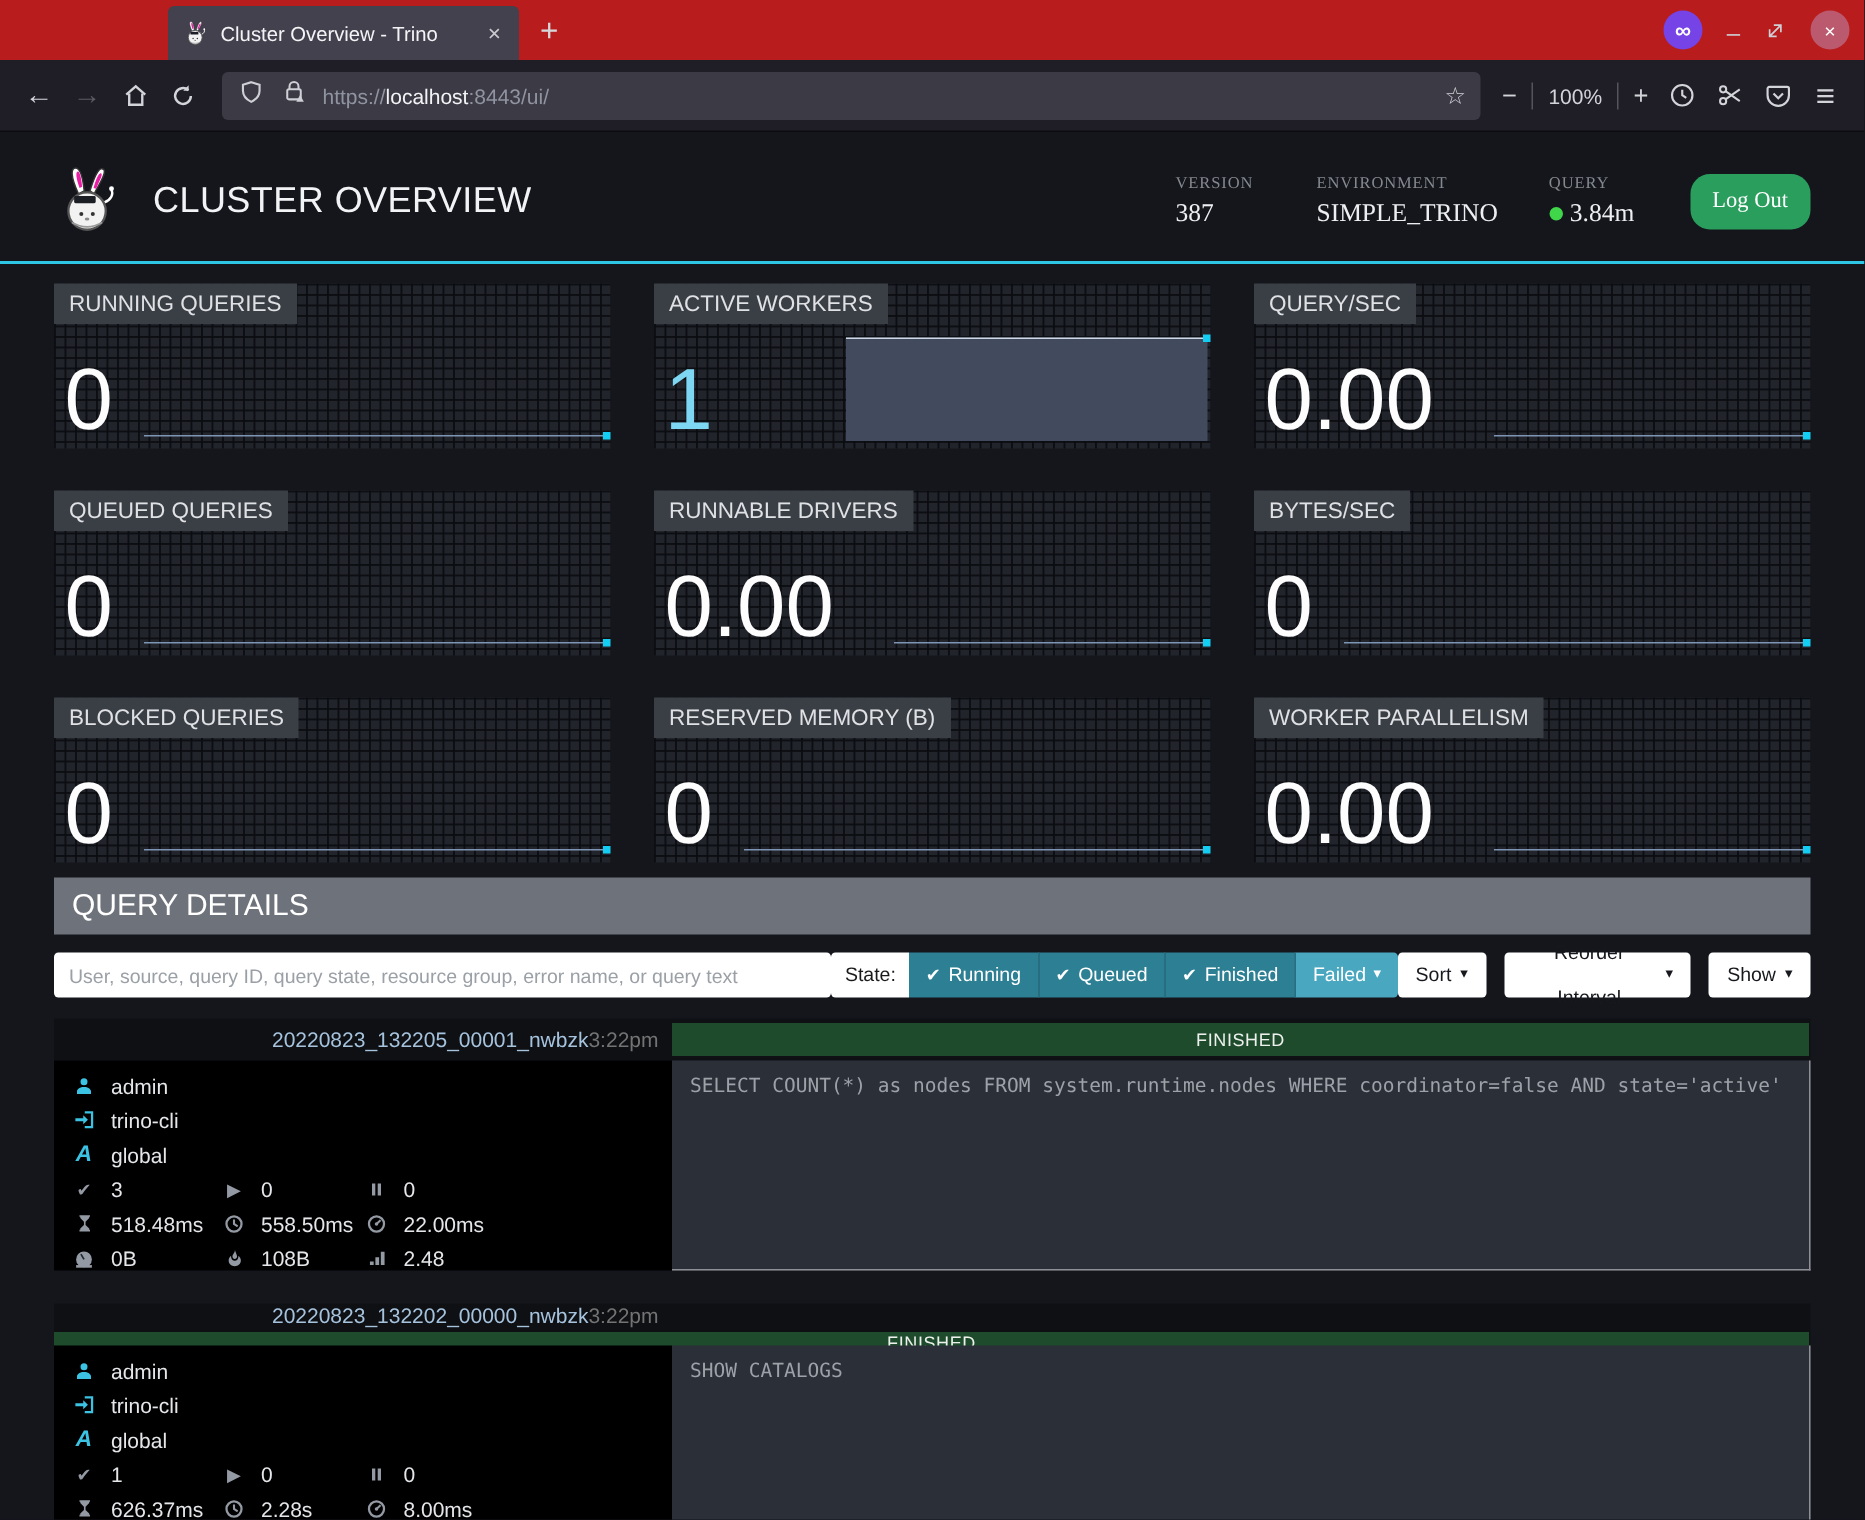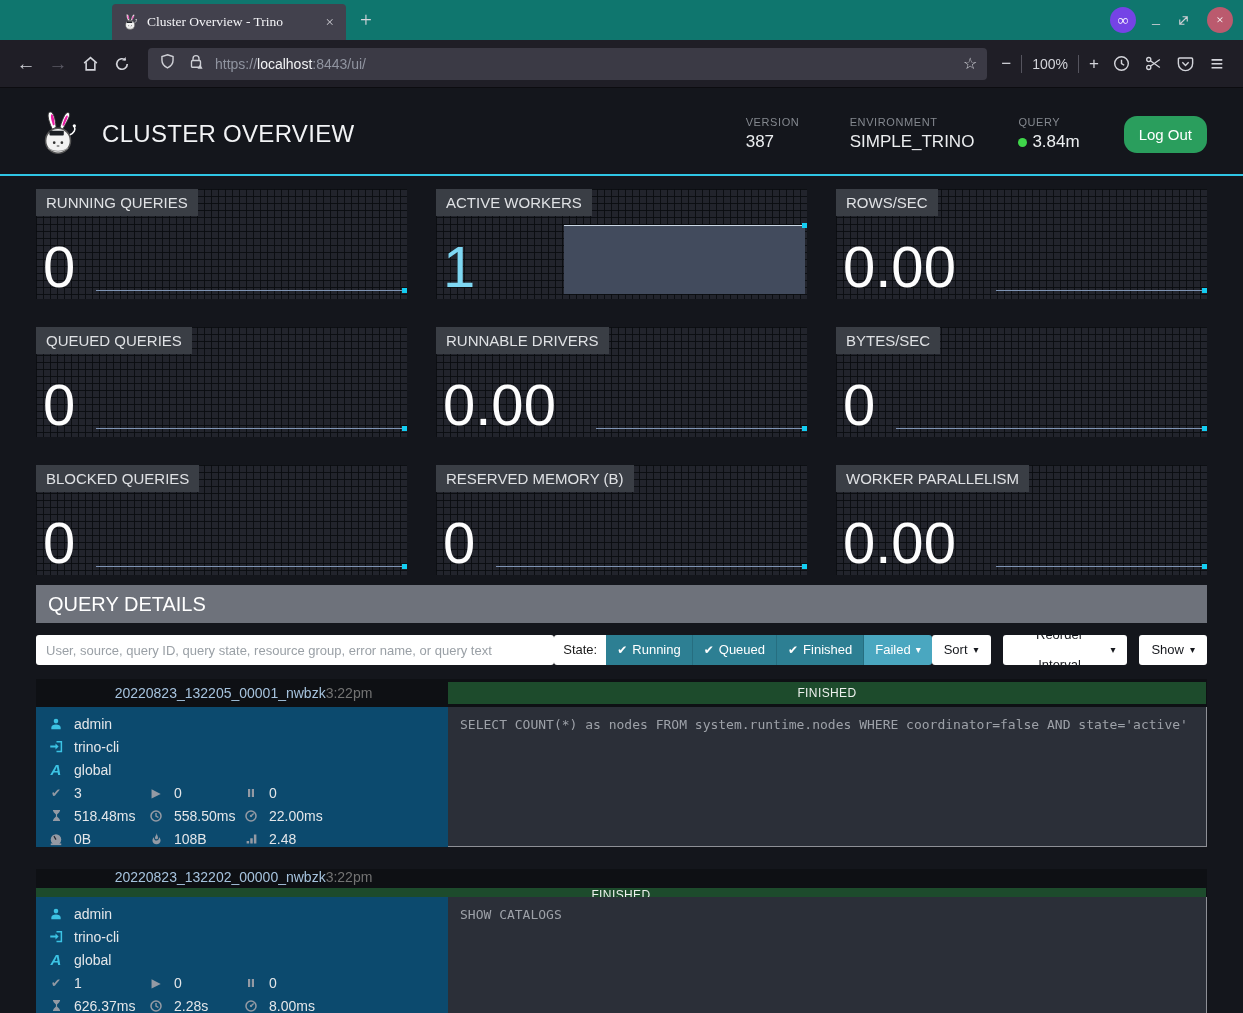--- a/index.html
+++ b/index.html
@@ -1,20 +1,20 @@
 <!DOCTYPE html>
 <html><head>
 <meta charset="utf-8">
 <style>
   * { margin:0; padding:0; box-sizing:border-box; }
   html,body { width:1243px; height:1013px; overflow:hidden; background:#14161c;
               font-family:"Liberation Sans", sans-serif; }
 
   
-  .tabbar { height:40px; background:#0f766e; position:relative; display:flex; align-items:flex-end;font-family:Liberation Serif, serif; }
+  .tabbar { height:40px; background:#b91c1c; position:relative; display:flex; align-items:flex-end; }
   .tab { margin-left:112px; height:36px; width:234px; background:#42414d; border-radius:4px 4px 0 0;
          display:flex; align-items:center; padding:0 10px; }
   .tab-title { color:#f4f4f7; font-size:13.5px; margin-left:8px; flex:1; white-space:nowrap; overflow:hidden; }
   .tab-close { color:#c9c9cf; font-size:15px; padding:0 2px; cursor:default; }
   .newtab { color:#d6d6db; font-size:21px; margin-left:14px; margin-bottom:7px; }
   .winctrl { position:absolute; right:10px; top:7px; display:flex; align-items:center; gap:16px; }
   .pbadge { width:26px; height:26px; border-radius:50%; background:#7543e6; color:#fff; font-size:15px;
             font-weight:bold; display:flex; align-items:center; justify-content:center; }
   .wmin { color:#cfcfd5; font-size:16px; line-height:10px; margin-top:6px; }
   .wmax svg { display:block; }
@@ -35,21 +35,21 @@
   .zsep { width:1px; height:18px; background:#55545e; }
   .zbtn { font-size:17px; }
 
   
   .page { height:925px; background:#14161c; padding:0 36px; }
 
   .app-header { height:88px; margin:0 -36px; padding:6px 36px 0 36px; border-bottom:2px solid #2fc5e5;
                 display:flex; align-items:center; }
   .logo { width:46px; height:52px; margin-right:20px; }
   .app-title { color:#f2f3f5; font-size:24px; letter-spacing:0.3px; }
-  .meta { display:flex; align-items:center; margin-left:auto; gap:44px; }
+  .meta { display:flex; align-items:center; margin-left:auto; gap:34px;font-family:Liberation Serif, serif; }
   .meta-block { display:flex; flex-direction:column; gap:4px; min-width:60px; }
   .meta-label { color:#84888f; font-size:11px; letter-spacing:0.6px; }
   .meta-value { color:#eceef0; font-size:17px; display:flex; align-items:center; }
   .updot { width:9px; height:9px; border-radius:50%; background:#3fd64a; margin-right:5px; }
   .logout { background:#2a9e5d; color:#fff; border:none; border-radius:13px; font-size:15px;
             padding:10px 15px; font-family:inherit; }
 
   .stats { margin-top:13px; display:grid; grid-template-columns:repeat(3,1fr); gap:28px 29px; }
   .panel { height:110px; position:relative;
            background-color:#22242c;
@@ -81,28 +81,28 @@
           border:none; border-right:1px solid #266e80; font-family:inherit; display:flex; align-items:center; gap:5px; }
   .fbtn .chk { font-size:12px; }
   .fbtn.active { background:#4aa7c0; border-right:none; border-radius:0 3px 3px 0; }
   .wbtn { background:#fff; color:#16181d; border:none; border-radius:3px; line-height:30px; height:30px;
           padding:0 12px; font-size:13px; font-family:inherit; display:flex; align-items:center; gap:6px; }
   .ml-auto { margin-left:auto; } .ml12 { margin-left:12px; }
   .caret { font-size:10px; }
 
   .qrow-header { display:flex; align-items:stretch; height:28px; background:#0e1014; margin-top:14px; }
   .qrow-header.second { margin-top:22px;flex-direction:column; }
-  .qh-left { width:412px; display:flex; align-items:center; justify-content:center; padding:0 9px 0 12px; }
+  .qh-left { width:412px; display:flex; align-items:center; justify-content:flex-end; padding:0 9px 0 12px; }
   .qid { color:#a6c3de; font-size:14px; }
   .qtime { color:#737373; font-size:14px; }
   .status-chip { flex:1; margin:3px 1px 3px 0; background:#1d4b2c; color:#edf0ed; font-size:12px;
                  letter-spacing:0.4px; display:flex; align-items:center; justify-content:center; }
   .qrow-body { display:flex; }
   .qrow-body.h1 { height:140px; } .qrow-body.h2 { height:145px; }
-  .qstats { width:412px; background:#0c4a6e; padding:5px 12px; }
+  .qstats { width:412px; background:#000000; padding:5px 12px; }
   .qline { display:flex; align-items:center; height:23px; font-size:14px; color:#e4e6e9; }
   .ic { width:16px; margin-right:10px; display:flex; align-items:center; justify-content:center; }
   .ic-cyan { color:#3cc3e4; } .ic-gray { color:#949aa4; }
   .fontA { font-weight:bold; font-size:15px; font-style:italic; }
   .trip { display:flex; width:100%; }
   .tc1 { width:100px; display:flex; align-items:center; }
   .tc2 { width:95px; display:flex; align-items:center; }
   .tc3 { flex:1; display:flex; align-items:center; }
   .glyph { font-size:12px; }
   .qsql { flex:1; background:#2b2f38; border-right:1px solid #8e9096; border-bottom:1px solid #8e9096;
@@ -301,21 +301,21 @@
       <span class="spark-line"></span>
         <span class="spark-dot"></span>
     </div>
     <div class="panel cyan">
       <span class="chip">ACTIVE WORKERS</span>
       <span class="big">1</span>
       <span class="spark-area"></span>
         <span class="spark-dot-top"></span>
     </div>
     <div class="panel off-w">
-      <span class="chip">ROWS/SEC</span>
+      <span class="chip">QUERY/SEC</span>
       <span class="big">0.00</span>
       <span class="spark-line"></span>
         <span class="spark-dot"></span>
     </div>
     <div class="panel off-s">
       <span class="chip">QUEUED QUERIES</span>
       <span class="big">0</span>
       <span class="spark-line"></span>
         <span class="spark-dot"></span>
     </div>

